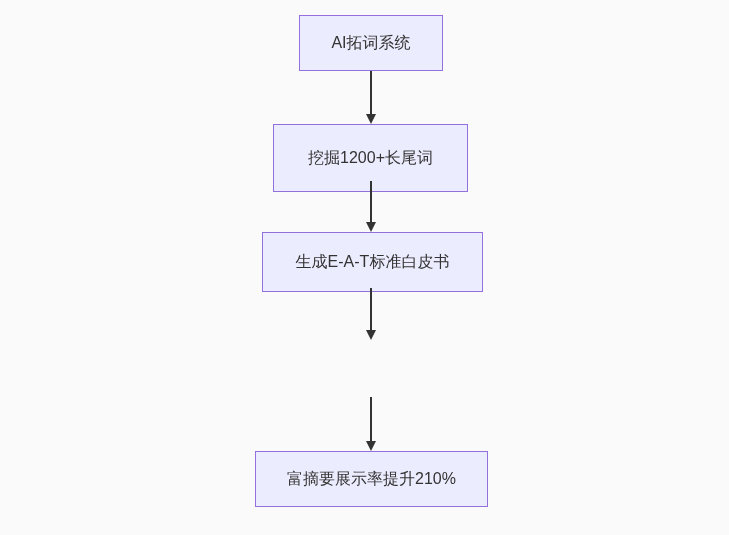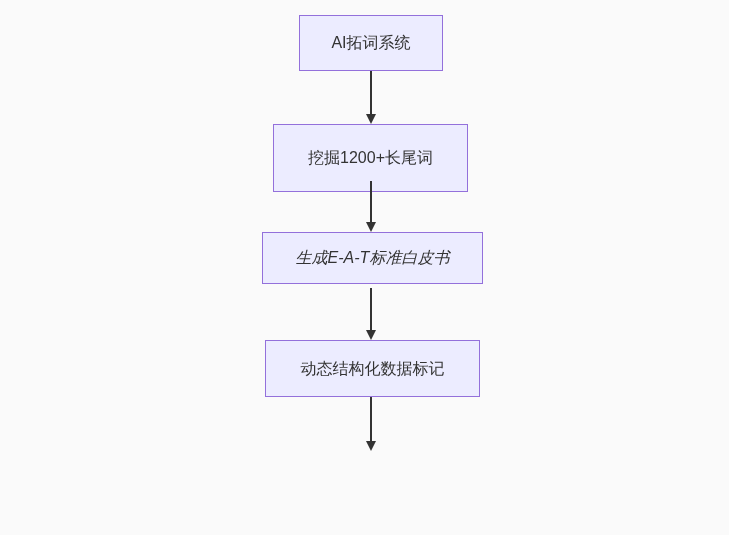--- a/index.html
+++ b/index.html
@@ -26,21 +26,21 @@
     color: var(--text);
     font-size: 16px;
     display: flex;
     align-items: center;
     justify-content: center;
     text-align: center;
     line-height: 1.2;
   }
   .n1 { left: 299px; top: 15px;  width: 144px; height: 56px; }
   .n2 { left: 273px; top: 124px; width: 195px; height: 68px; }
-  .n3 { left: 262px; top: 232px; width: 221px; height: 52px; font-style: italic; }
+  .n3 { left: 262px; top: 232px; width: 221px; height: 60px; }
   .n4 { left: 265px; top: 340px; width: 215px; height: 57px; }
   .n5 { left: 255px; top: 451px; width: 233px; height: 56px; }
 
   .edge { position: absolute; left: 0; top: 0; }
   .edge-line {
     position: absolute;
     width: 2px;
     background: var(--arrow);
     left: 370px;
   }
@@ -82,23 +82,23 @@
 
   <div class="node n3">
     <span>生成E-A-T标准白皮书</span>
   </div>
 
   <div class="edge e3">
     <div class="edge-line"></div>
     <div class="edge-head"></div>
   </div>
 
-  <div class="node n4">
-    <span>动态结构化数据标记</span>
-  </div>
 
   <div class="edge e4">
     <div class="edge-line"></div>
     <div class="edge-head"></div>
   </div>
 
+  <div class="node n5">
+    <span>富摘要展示率提升210%</span>
+  </div>
 
 </div>
 
 </body></html>

